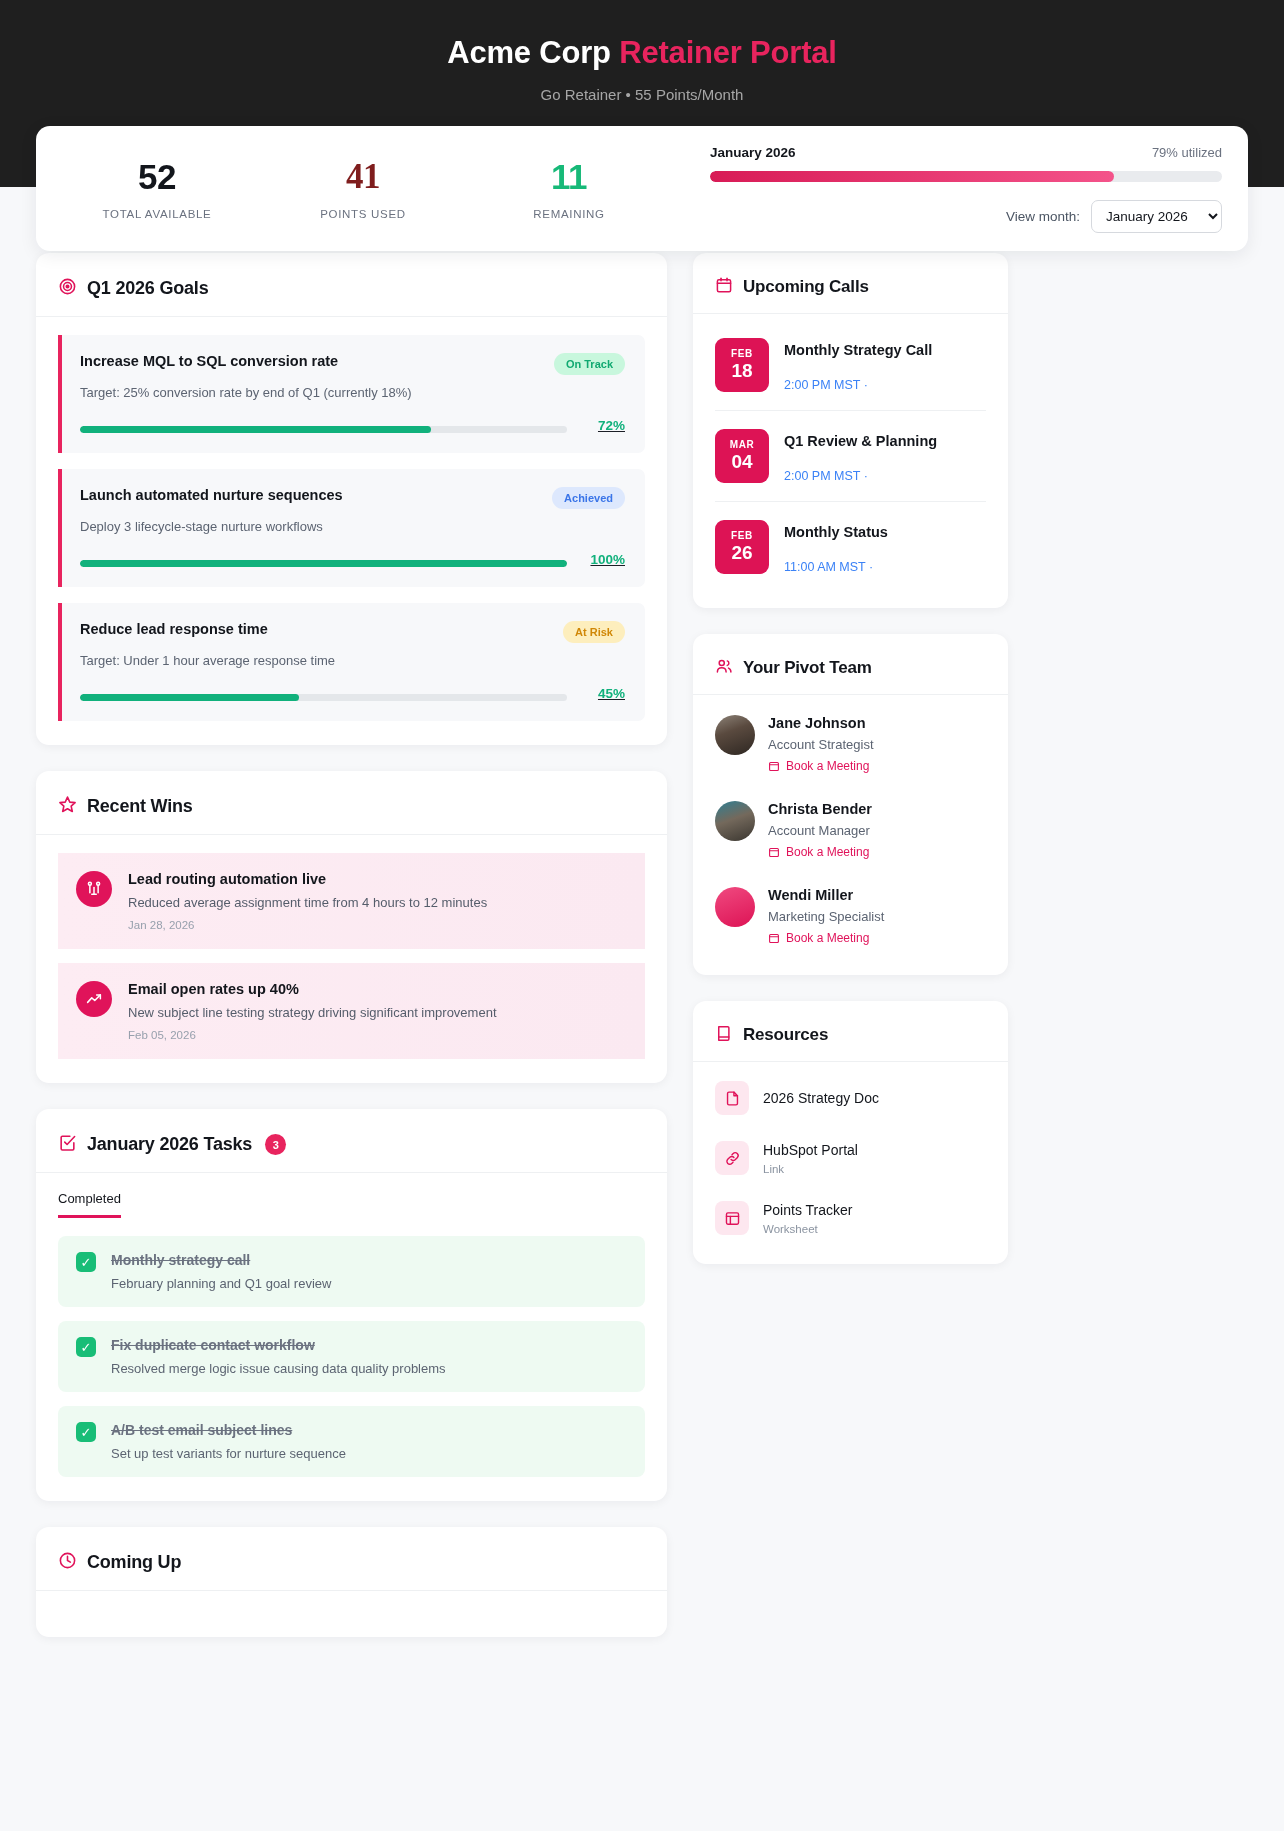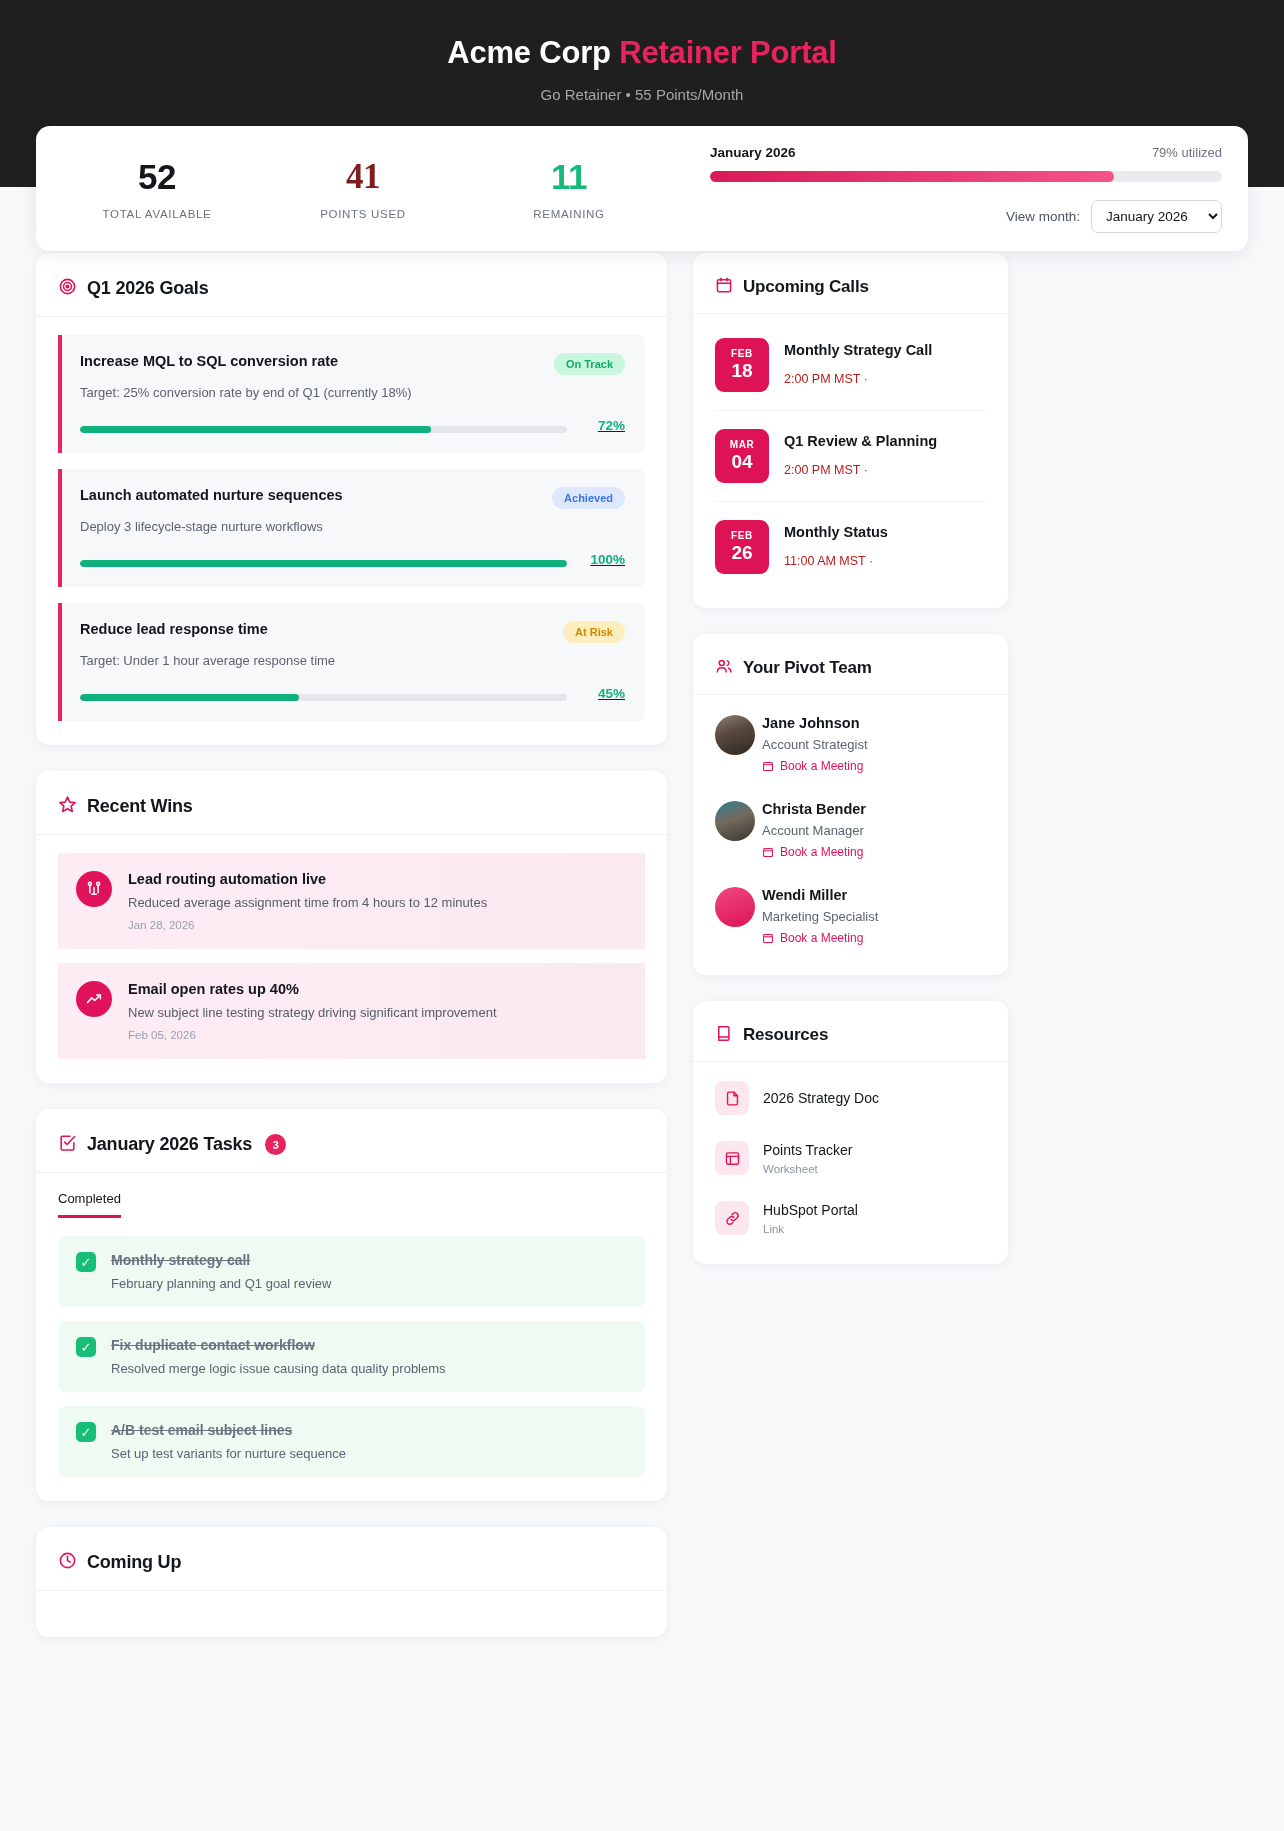--- a/index.html
+++ b/index.html
@@ -308,25 +308,25 @@
     width: 54px; height: 54px;
     border-radius: 9px;
     background: #dd1355;
     color: #fff;
     display: flex; flex-direction: column;
     align-items: center; justify-content: center;
   }
   .call-mon { font-size: 10px; font-weight: bold; letter-spacing: 0.6px; }
   .call-day { font-size: 19px; font-weight: bold; line-height: 23px; }
   .call-title { font-size: 14.5px; font-weight: bold; color: #13161c; margin-top: 4px; }
-  .call-time { margin-top: 14px; font-size: 12.5px; color: #b91c1c; }
+  .call-time { margin-top: 20px; font-size: 12.5px; color: #3b82f6; }
 
   .member {
     display: flex;
-    gap: 7px;
+    gap: 13px;
     align-items: flex-start;
     padding: 14px 0;
   }
   .avatar {
     flex: 0 0 auto;
     width: 40px; height: 40px;
     border-radius: 50%;
     overflow: hidden;
     background: #e8356f;
   }
@@ -680,39 +680,39 @@
                 <polyline points="14,3 14,8 19,8"></polyline>
               </svg>
             </div>
             <div style="flex:1">
               <div class="res-name">2026 Strategy Doc</div>
             </div>
           </div>
           <div class="res">
             <div class="res-ic">
               <svg width="17" height="17" viewBox="0 0 24 24" fill="none" stroke="#e0135a" stroke-width="2" stroke-linecap="round">
+                <path d="M10 13.5a4 4 0 0 0 5.7.3l3-3a4 4 0 0 0-5.7-5.7l-1.7 1.7"></path>
+                <path d="M14 10.5a4 4 0 0 0-5.7-.3l-3 3a4 4 0 0 0 5.7 5.7l1.7-1.7"></path>
+              </svg>
+            </div>
+            <div style="flex:1">
+              <div class="res-name">HubSpot Portal</div>
+              <div class="res-sub">Link</div>
+            </div>
+          </div>
+          <div class="res">
+            <div class="res-ic">
+              <svg width="17" height="17" viewBox="0 0 24 24" fill="none" stroke="#e0135a" stroke-width="2" stroke-linecap="round">
                 <rect x="3.5" y="4" width="17" height="16" rx="2"></rect>
                 <line x1="3.5" y1="9" x2="20.5" y2="9"></line>
                 <line x1="9" y1="9" x2="9" y2="20"></line>
               </svg>
             </div>
             <div style="flex:1">
               <div class="res-name">Points Tracker</div>
               <div class="res-sub">Worksheet</div>
             </div>
           </div>
-          <div class="res">
-            <div class="res-ic">
-              <svg width="17" height="17" viewBox="0 0 24 24" fill="none" stroke="#e0135a" stroke-width="2" stroke-linecap="round">
-                <path d="M10 13.5a4 4 0 0 0 5.7.3l3-3a4 4 0 0 0-5.7-5.7l-1.7 1.7"></path>
-                <path d="M14 10.5a4 4 0 0 0-5.7-.3l-3 3a4 4 0 0 0 5.7 5.7l1.7-1.7"></path>
-              </svg>
-            </div>
-            <div style="flex:1">
-              <div class="res-name">HubSpot Portal</div>
-              <div class="res-sub">Link</div>
-            </div>
-          </div>
         </div>
     </div>
 
   </div>
 </div>
 
 </body></html>

